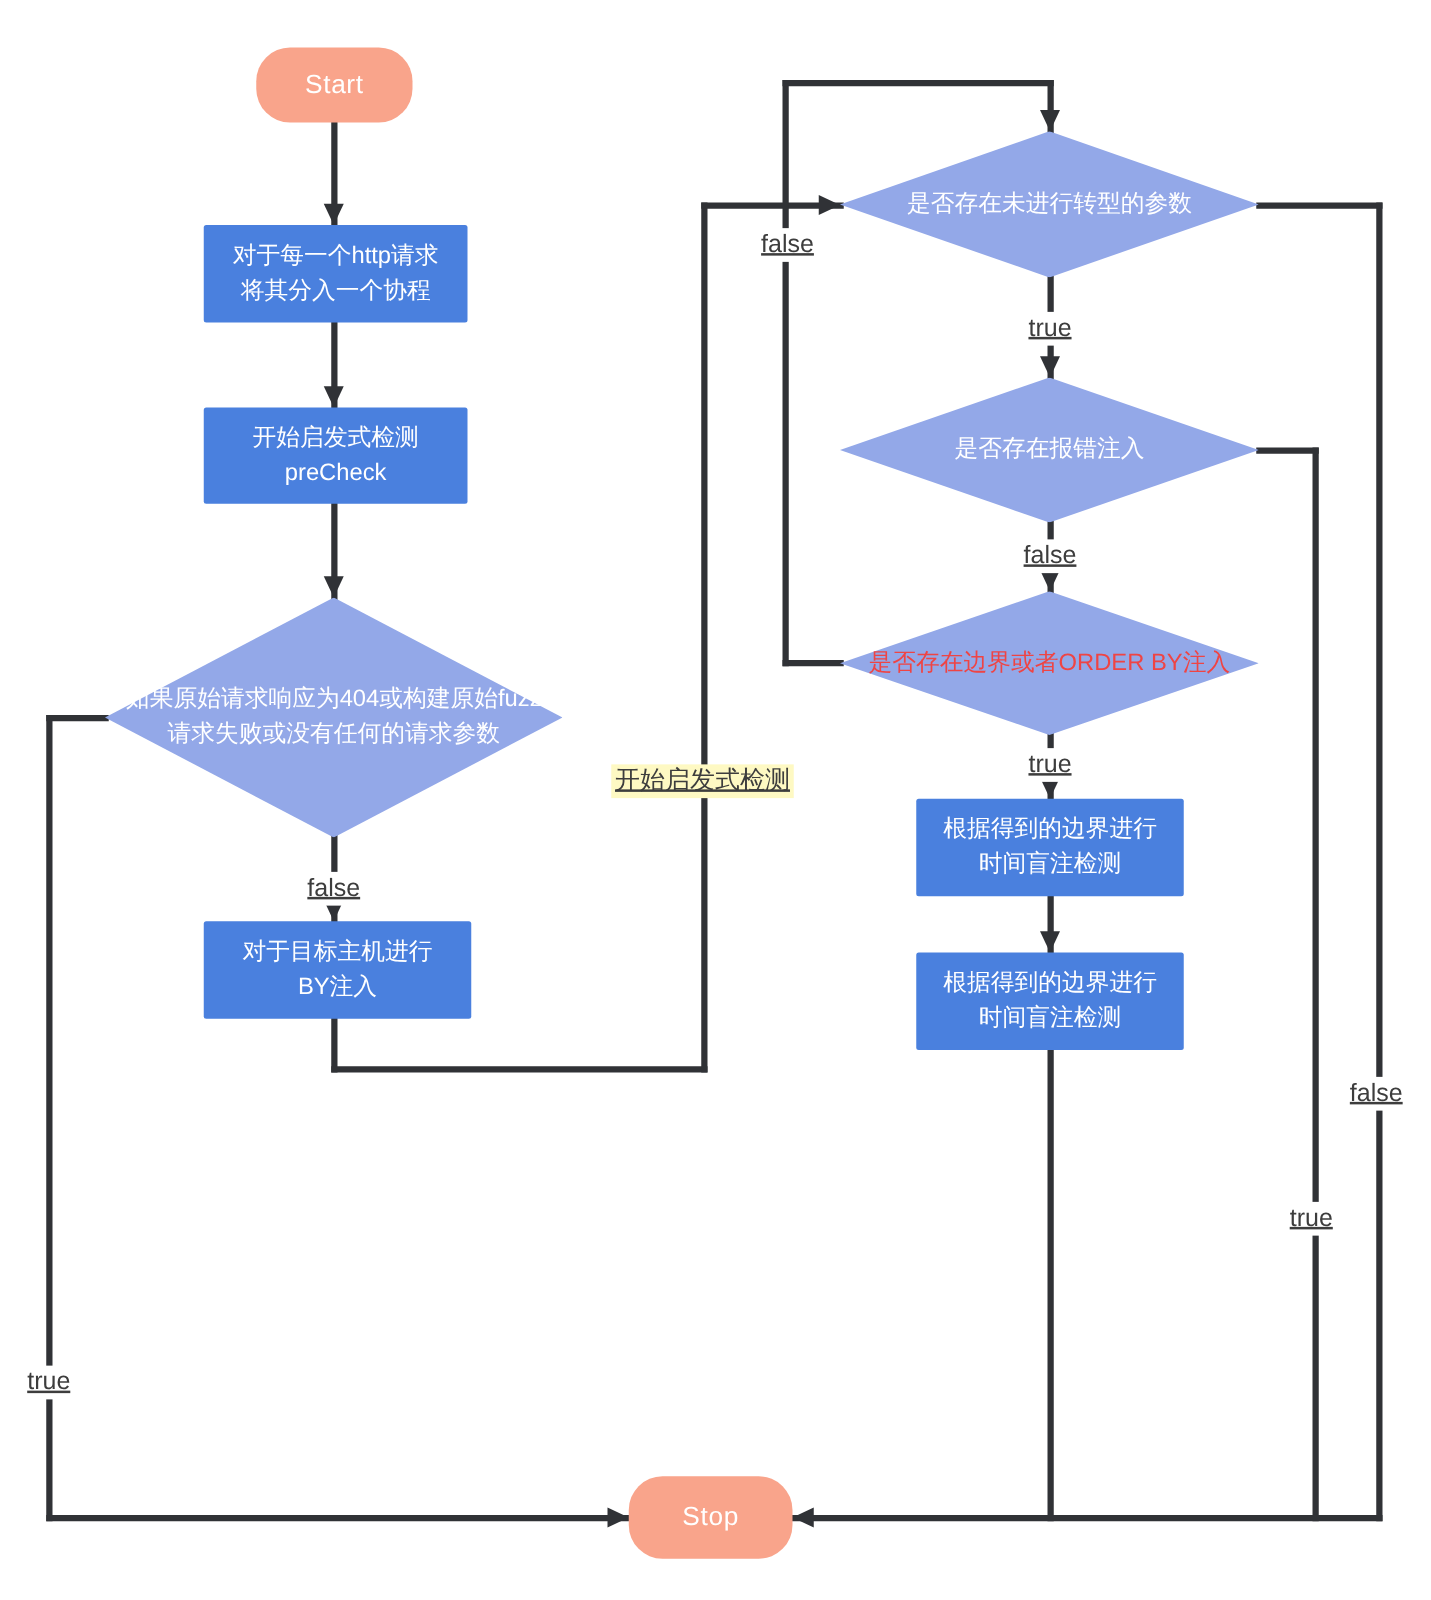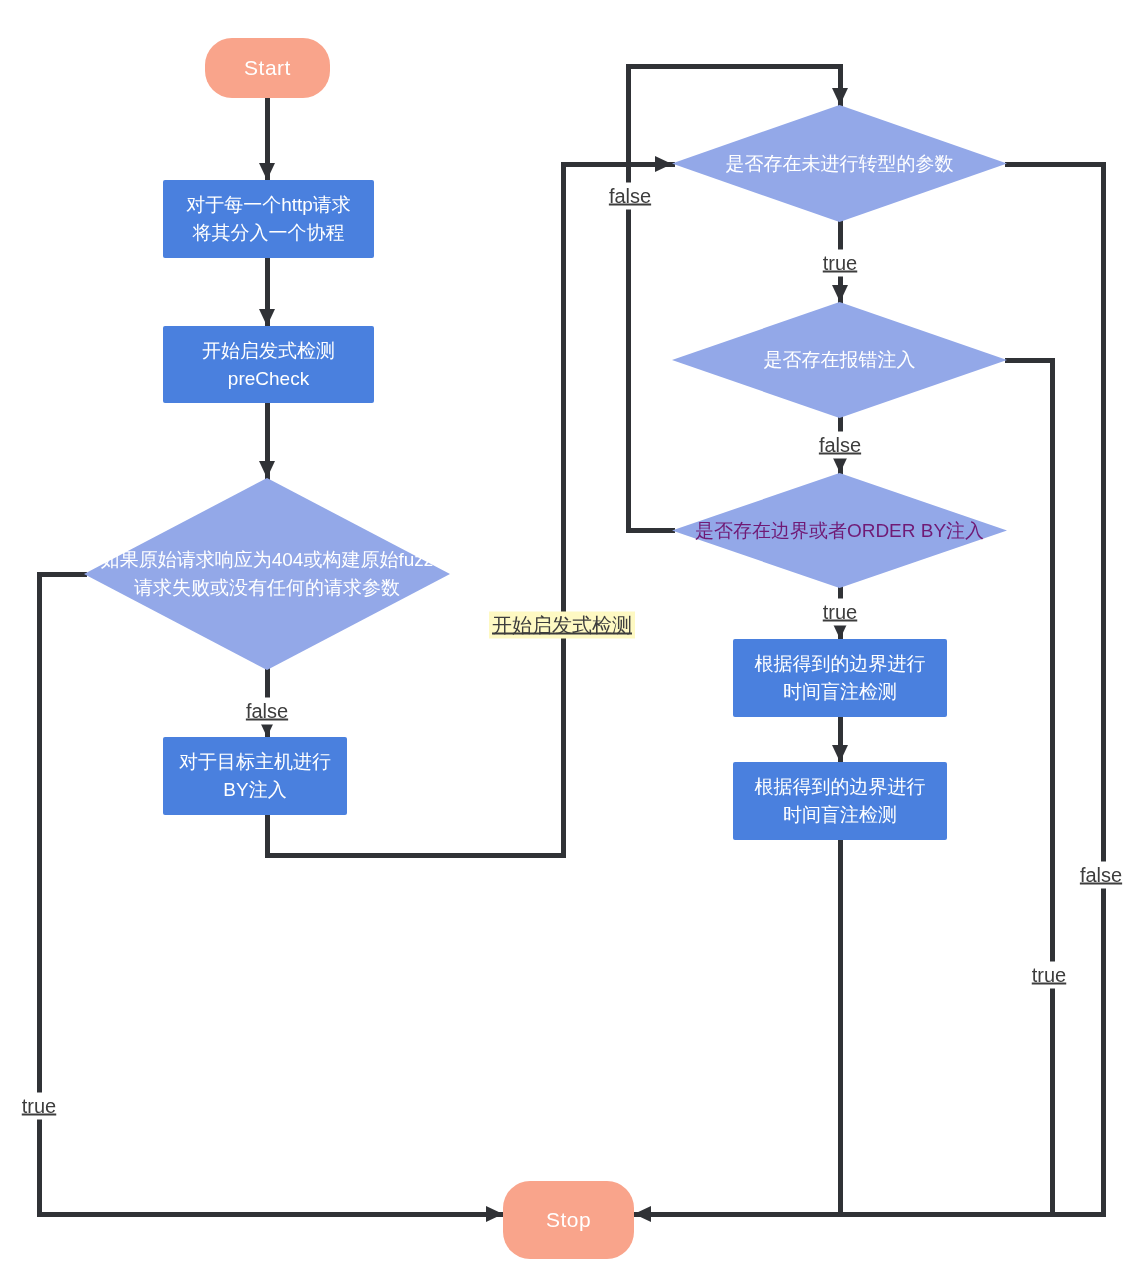--- a/index.html
+++ b/index.html
@@ -91,60 +91,60 @@
         <div>preCheck</div>
       </div>
     </div>
     <div class="node decision" style="left: 84px; top: 478px; width: 366px; height: 192px;">
       <div class="shape decision" style="background: rgb(147, 168, 232);"></div>
       <div class="node-label" style="color: rgb(255, 255, 255);">
         <div>如果原始请求响应为404或构建原始fuzz</div>
         <div>请求失败或没有任何的请求参数</div>
       </div>
     </div>
-    <div class="node process" style="left: 163px; top: 737px; width: 184px; height: 78px; border-radius: 29px;">
+    <div class="node process" style="left: 163px; top: 737px; width: 214px; height: 78px; border-radius: 29px;">
       <div class="shape process" style="background: rgb(74, 128, 222);"></div>
       <div class="node-label" style="color: rgb(255, 255, 255);">
         <div>对于目标主机进行</div>
         <div>BY注入</div>
       </div>
     </div>
     <div class="node decision" style="left: 672px; top: 105px; width: 335px; height: 117px;">
       <div class="shape decision" style="background: rgb(147, 168, 232);"></div>
       <div class="node-label" style="color: rgb(255, 255, 255);">
         <div>是否存在未进行转型的参数</div>
       </div>
     </div>
     <div class="node decision" style="left: 672px; top: 302px; width: 335px; height: 116px;">
       <div class="shape decision" style="background: rgb(147, 168, 232);"></div>
       <div class="node-label" style="color: rgb(255, 255, 255);">
         <div>是否存在报错注入</div>
       </div>
     </div>
     <div class="node decision" style="left: 672px; top: 473px; width: 335px; height: 115px;">
       <div class="shape decision" style="background: rgb(147, 168, 232);"></div>
-      <div class="node-label" style="color: #701a75;">
+      <div class="node-label" style="color: #ef4444;">
         <div>是否存在边界或者ORDER BY注入</div>
       </div>
     </div>
     <div class="node process" style="left: 733px; top: 639px; width: 214px; height: 78px;">
       <div class="shape process" style="background: rgb(74, 128, 222);"></div>
       <div class="node-label" style="color: rgb(255, 255, 255);">
         <div>根据得到的边界进行</div>
         <div>时间盲注检测</div>
       </div>
     </div>
     <div class="node process" style="left: 733px; top: 762px; width: 214px; height: 78px;">
       <div class="shape process" style="background: rgb(74, 128, 222);"></div>
       <div class="node-label" style="color: rgb(255, 255, 255);">
         <div>根据得到的边界进行</div>
         <div>时间盲注检测</div>
       </div>
     </div>
-    <div class="node terminal" style="left: 503px; top: 1181px; width: 131px; height: 78px; text-decoration: underline;">
+    <div class="node terminal" style="left: 503px; top: 1181px; width: 131px; height: 66px; text-decoration: underline;">
       <div class="shape terminal" style="background: rgb(249, 164, 139);"></div>
       <div class="node-label" style="color: rgb(255, 255, 255);">
         <div>Stop</div>
       </div>
     </div>
     <div class="edge-label" style="left: 267px; top: 711px; background: rgb(255, 255, 255); color: rgb(61, 61, 61);">false</div>
     <div class="edge-label" style="left: 562px; top: 625px; background: #fef9c3; color: rgb(61, 61, 61);">开始启发式检测</div>
     <div class="edge-label" style="left: 630px; top: 196px; background: rgb(255, 255, 255); color: rgb(61, 61, 61);">false</div>
     <div class="edge-label" style="left: 840px; top: 263px; background: rgb(255, 255, 255); color: rgb(61, 61, 61);">true</div>
     <div class="edge-label" style="left: 840px; top: 445px; background: rgb(255, 255, 255); color: rgb(61, 61, 61);">false</div>

